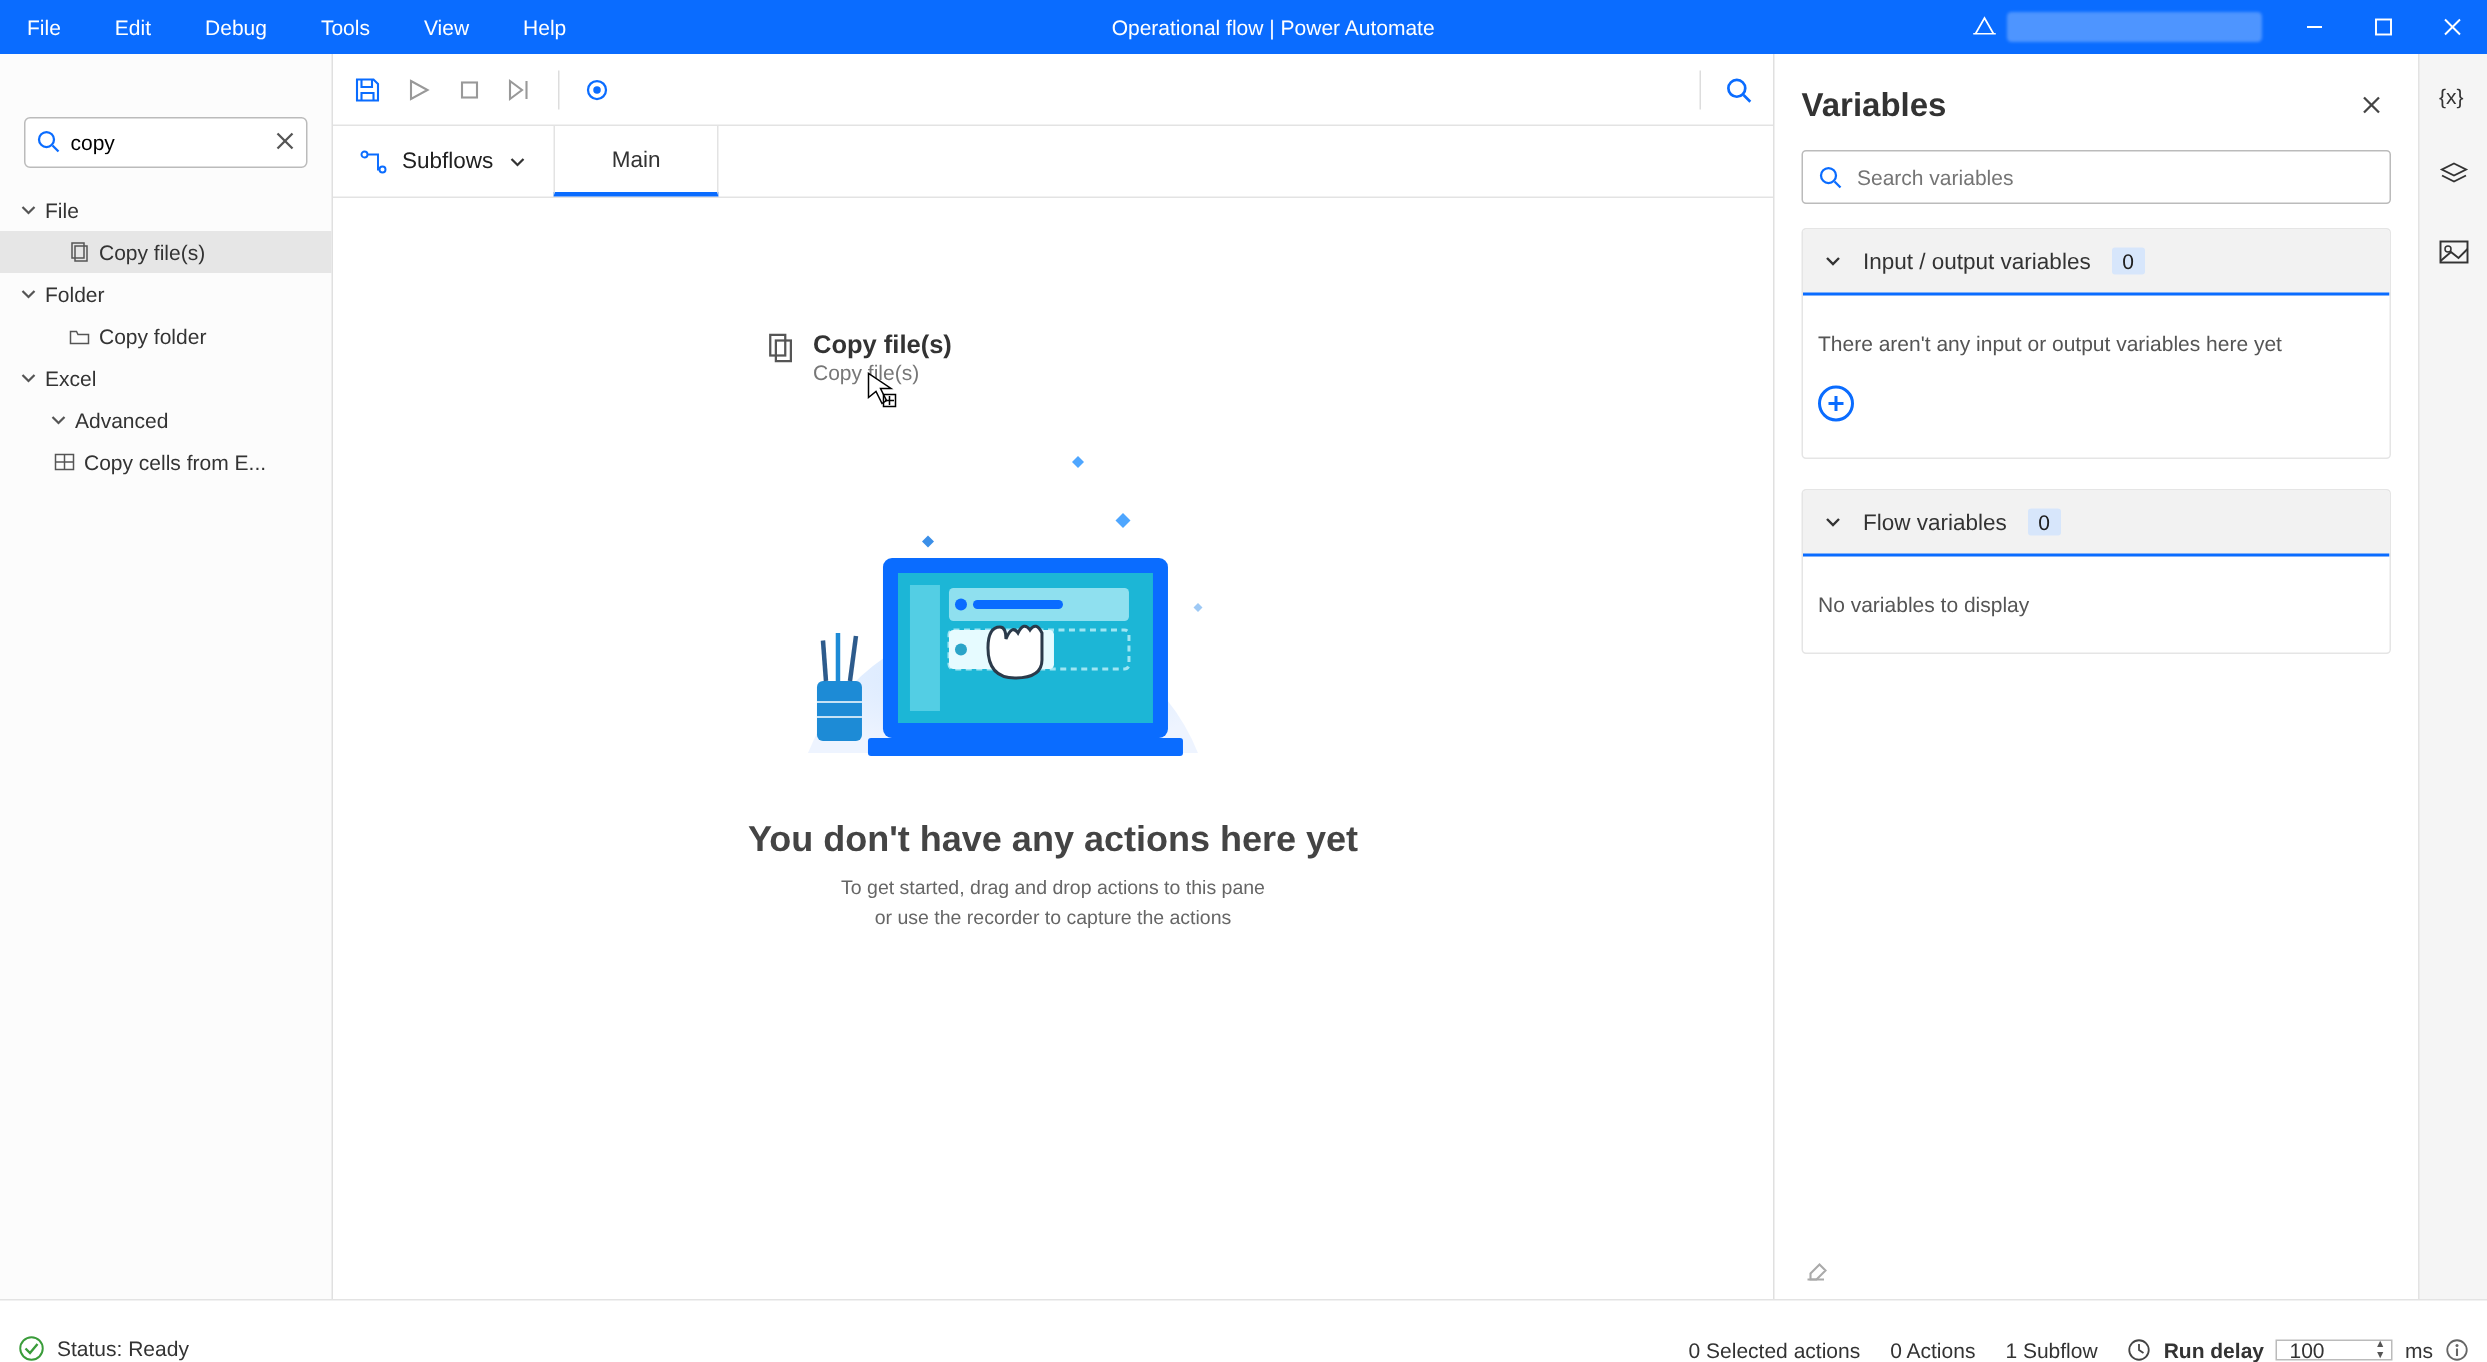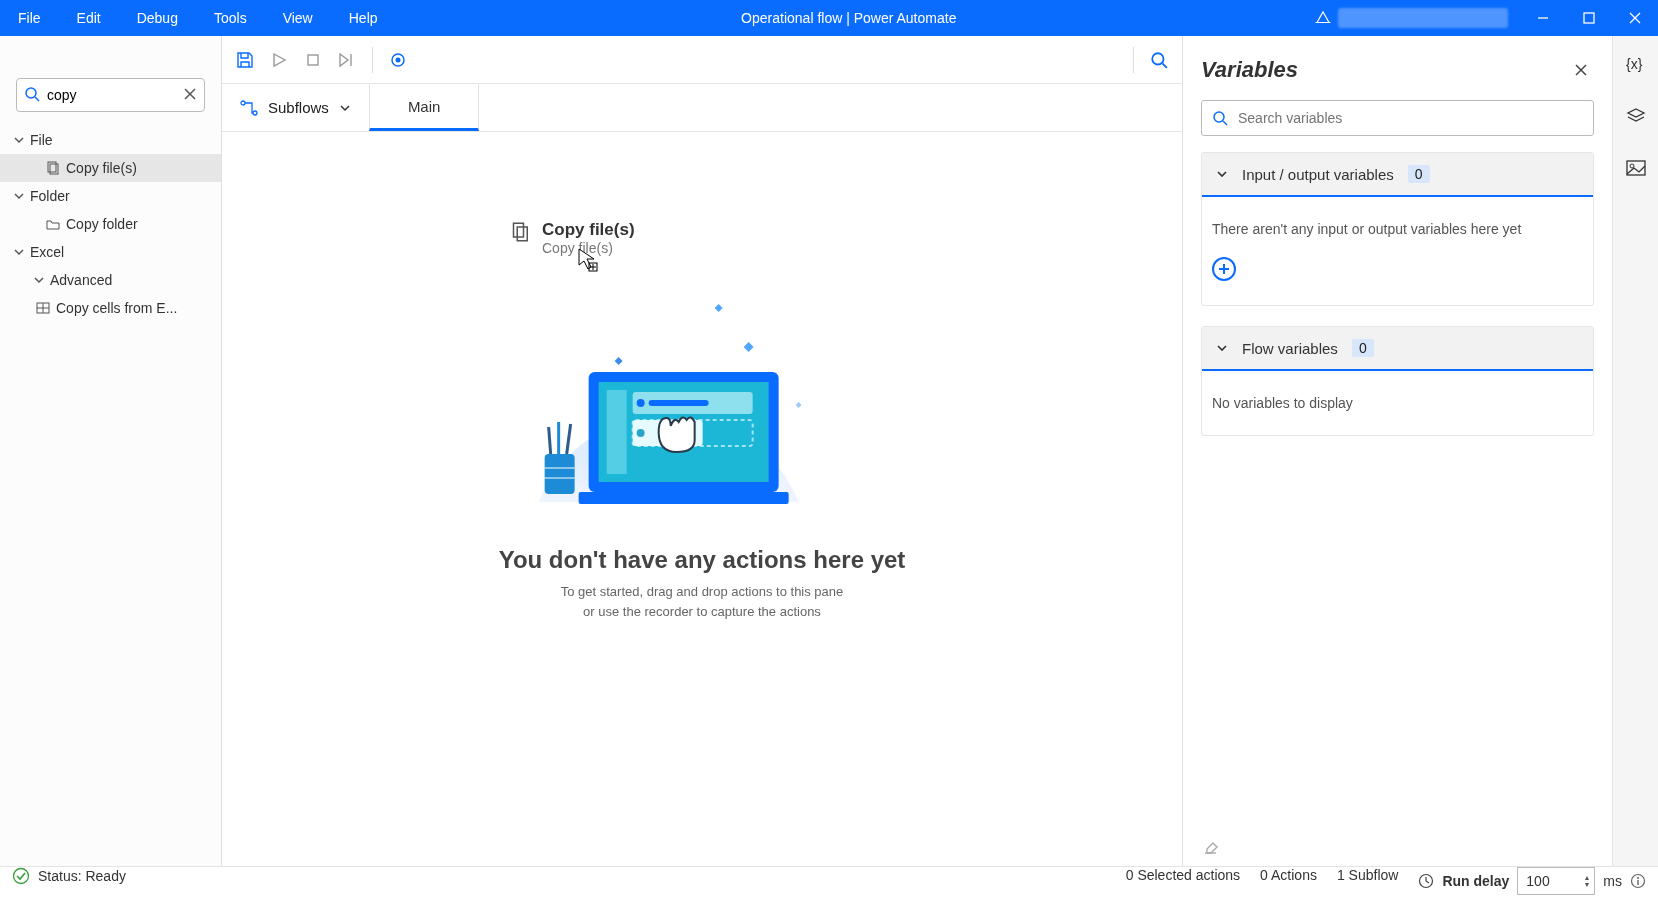--- a/index.html
+++ b/index.html
@@ -56,41 +56,41 @@
   .drag-cursor { position:absolute; left:355px; top:115px; }
 
   
   .empty { position: absolute; top: 150px; left: 50%; transform: translateX(-50%); text-align: center; }
   .empty h2 { font-size: 24px; font-weight: 600; color: #444; margin-top: 24px; }
   .empty p { font-size: 13px; color: #666; margin-top: 8px; line-height: 1.5; }
 
   
   .vars-panel { width: 430px; border-left: 1px solid #e0e0e0; display: flex; flex-direction: column; padding: 10px 18px; background:#fff; }
   .vars-header { display: flex; align-items: center; height: 48px; }
-  .vars-header h1 { font-size: 22px; font-weight: 600; flex: 1; font-style: italic; }
+  .vars-header h1 { font-size: 22px; font-weight: 600; flex: 1; }
   .vars-header .close { width: 26px; height: 26px; display: flex; align-items: center; justify-content: center; }
   .vars-search { margin: 6px 0 16px; }
   .vars-search .inner { border: 1px solid #bbb; border-radius: 3px; height: 36px; display:flex; align-items:center; padding:0 10px; gap:10px; }
   .vars-search input { border:none; outline:none; flex:1; font-size:14px; }
   .var-section { border: 1px solid #e5e5e5; border-radius: 3px; margin-bottom: 20px; overflow:hidden; }
   .var-section .hdr { height: 44px; background: #f2f2f2; border-bottom:2px solid #0a6cff; display:flex; align-items:center; padding:0 14px; gap:14px; font-size:15px; }
   .badge { background: #d7e6fb; color:#202020; padding: 1px 7px; border-radius:2px; font-size:14px; }
   .var-section .body { padding: 24px 10px; text-align:left; color:#555; font-size:14px; }
   .add-ring { width:24px; height:24px; border:2px solid #0a6cff; border-radius:50%; display:inline-flex; align-items:center; justify-content:center; color:#0a6cff; font-size:16px; line-height:1; margin-top:20px; }
 
   
   .right-rail { width: 46px; border-left: 1px solid #e3e3e3; background:#f5f5f5; display:flex; flex-direction:column; align-items:center; padding-top:14px; gap:24px; }
   .rail-btn { width:28px; height:28px; display:flex; align-items:center; justify-content:center; color:#333; }
 
   
-  .statusbar { height: 42px; border-top: 1px solid #e3e3e3; display: flex; align-items: flex-start; padding: 0 12px; font-size: 14px; gap: 20px; background:#fff; color:#333;}
+  .statusbar { height: 42px; border-top: 1px solid #e3e3e3; display: flex; align-items: flex-end; padding: 0 12px; font-size: 14px; gap: 20px; background:#fff; color:#333;}
   .statusbar .status-left { display:flex; align-items:center; gap:8px; }
   .statusbar .flex { flex:1; }
   .statusbar .seg { display:flex; align-items:center; gap:8px; }
-  .delay-box { width:78px; height:28px; border:1px solid #bbb; display:flex; align-items:center; padding:0 4px 0 8px; }
+  .delay-box { width:78px; height:14px; border:1px solid #bbb; display:flex; align-items:center; padding:0 4px 0 8px; }
   .delay-box .spin { display:flex; flex-direction:column; margin-left:auto; }
   .delay-box .spin span { font-size:7px; line-height:7px; color:#555; }
 
   svg { display:block; }
 </style>
 </head>
 <body>
 
 <div class="titlebar">
   <div class="menubar">

